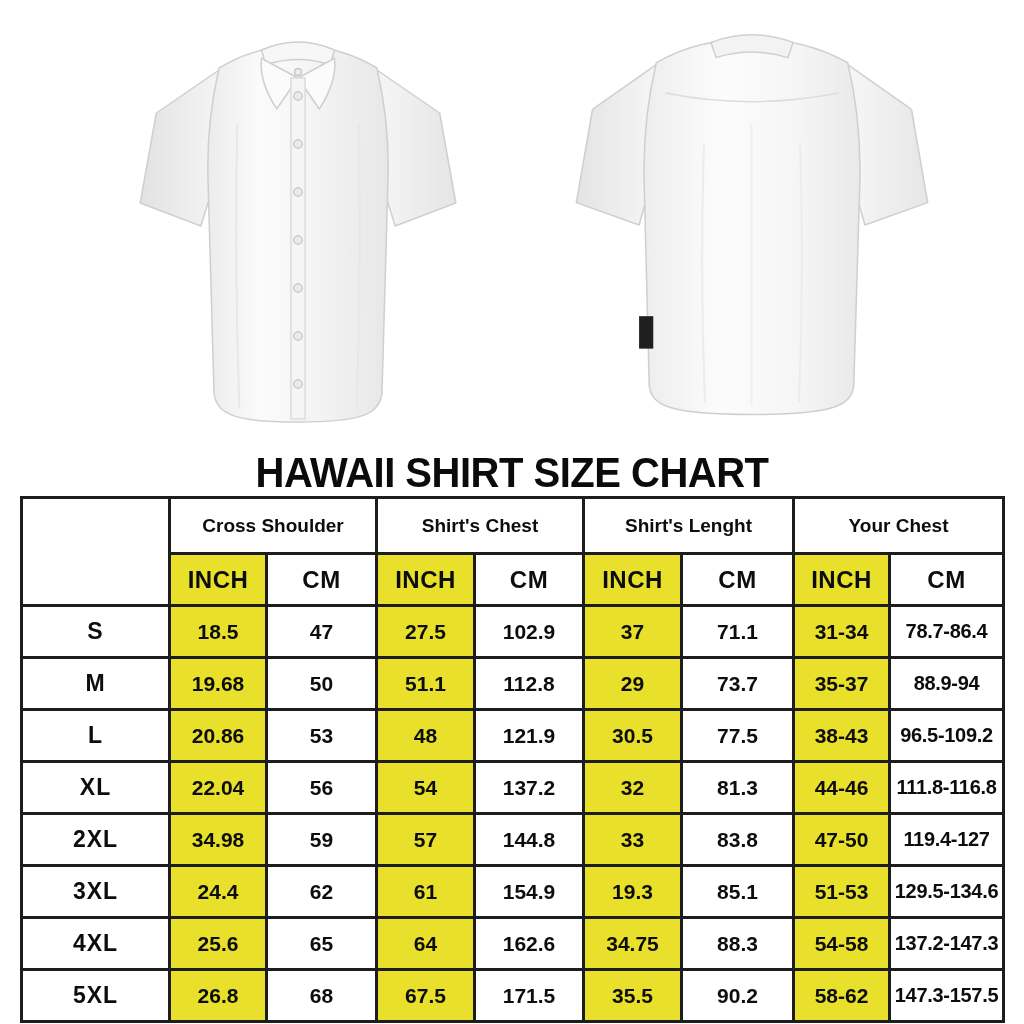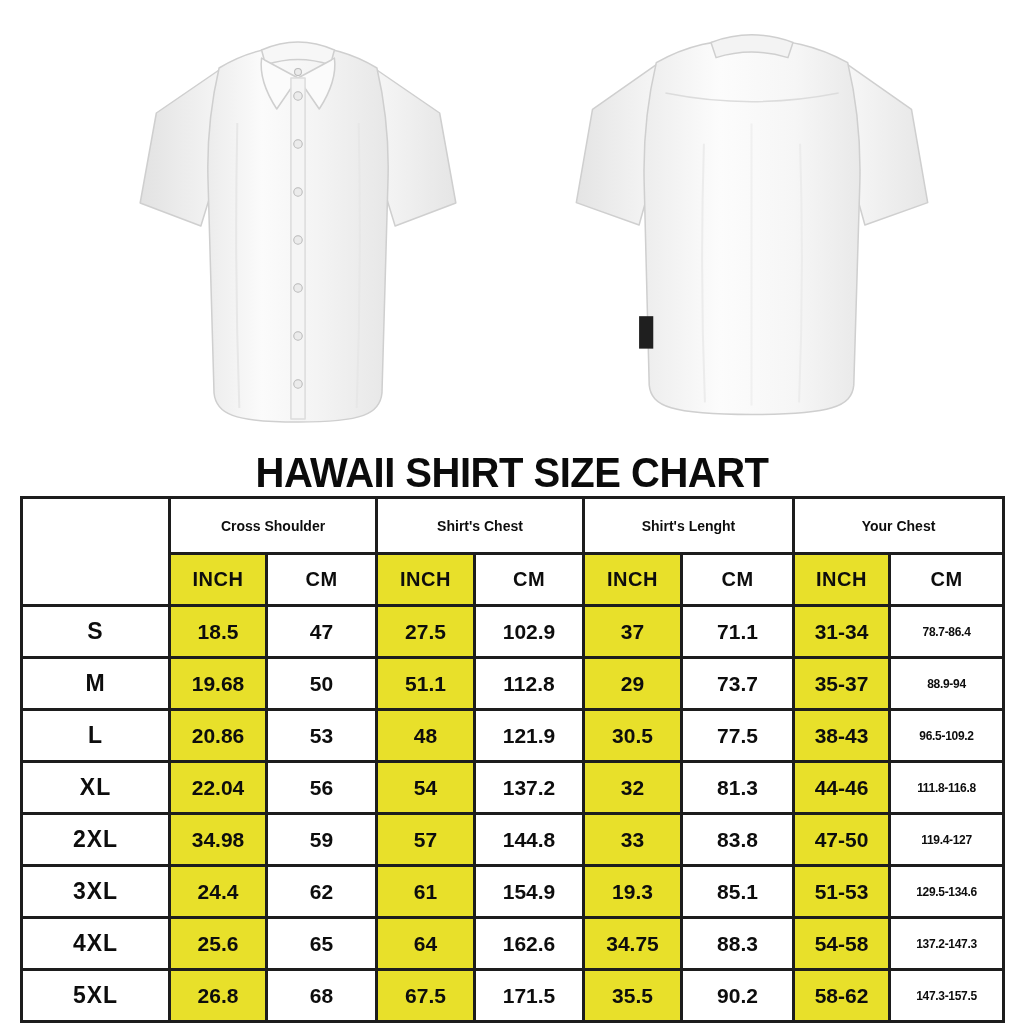--- a/index.html
+++ b/index.html
@@ -20,26 +20,26 @@
     margin:4px 0 0 20px;width:982px;
     border:3px solid #1d1d1d;
   }
   .size-chart th,.size-chart td{
     border:3px solid #1d1d1d;text-align:center;vertical-align:middle;
     font-weight:bold;padding:0;overflow:hidden;background:#ffffff;
   }
   .size-chart tr.group-row{height:56px;}
   .size-chart tr.unit-row{height:52px;}
   .size-chart tbody tr{height:52px;}
-  .size-chart th.group{font-size:14px;}
-  .size-chart th.unit{font-size:20px;letter-spacing:0.5px;}
+  .size-chart th.group{font-size:19px;}
+  .size-chart th.unit{font-size:24px;letter-spacing:0.5px;}
   .size-chart .inch{background:#e8e02a;}
   .size-chart td{font-size:21px;}
   .size-chart td.size{font-size:23px;letter-spacing:1px;}
-  .size-chart td.cm-range{font-size:12px;letter-spacing:-0.3px;}
+  .size-chart td.cm-range{font-size:20px;letter-spacing:-0.3px;}
 </style>
 </head>
 <body>
 
 <div class="page">
 
   <div class="hero">
 
     <svg class="shirt-front" viewBox="0 0 340 430" preserveAspectRatio="none">
       <defs>

